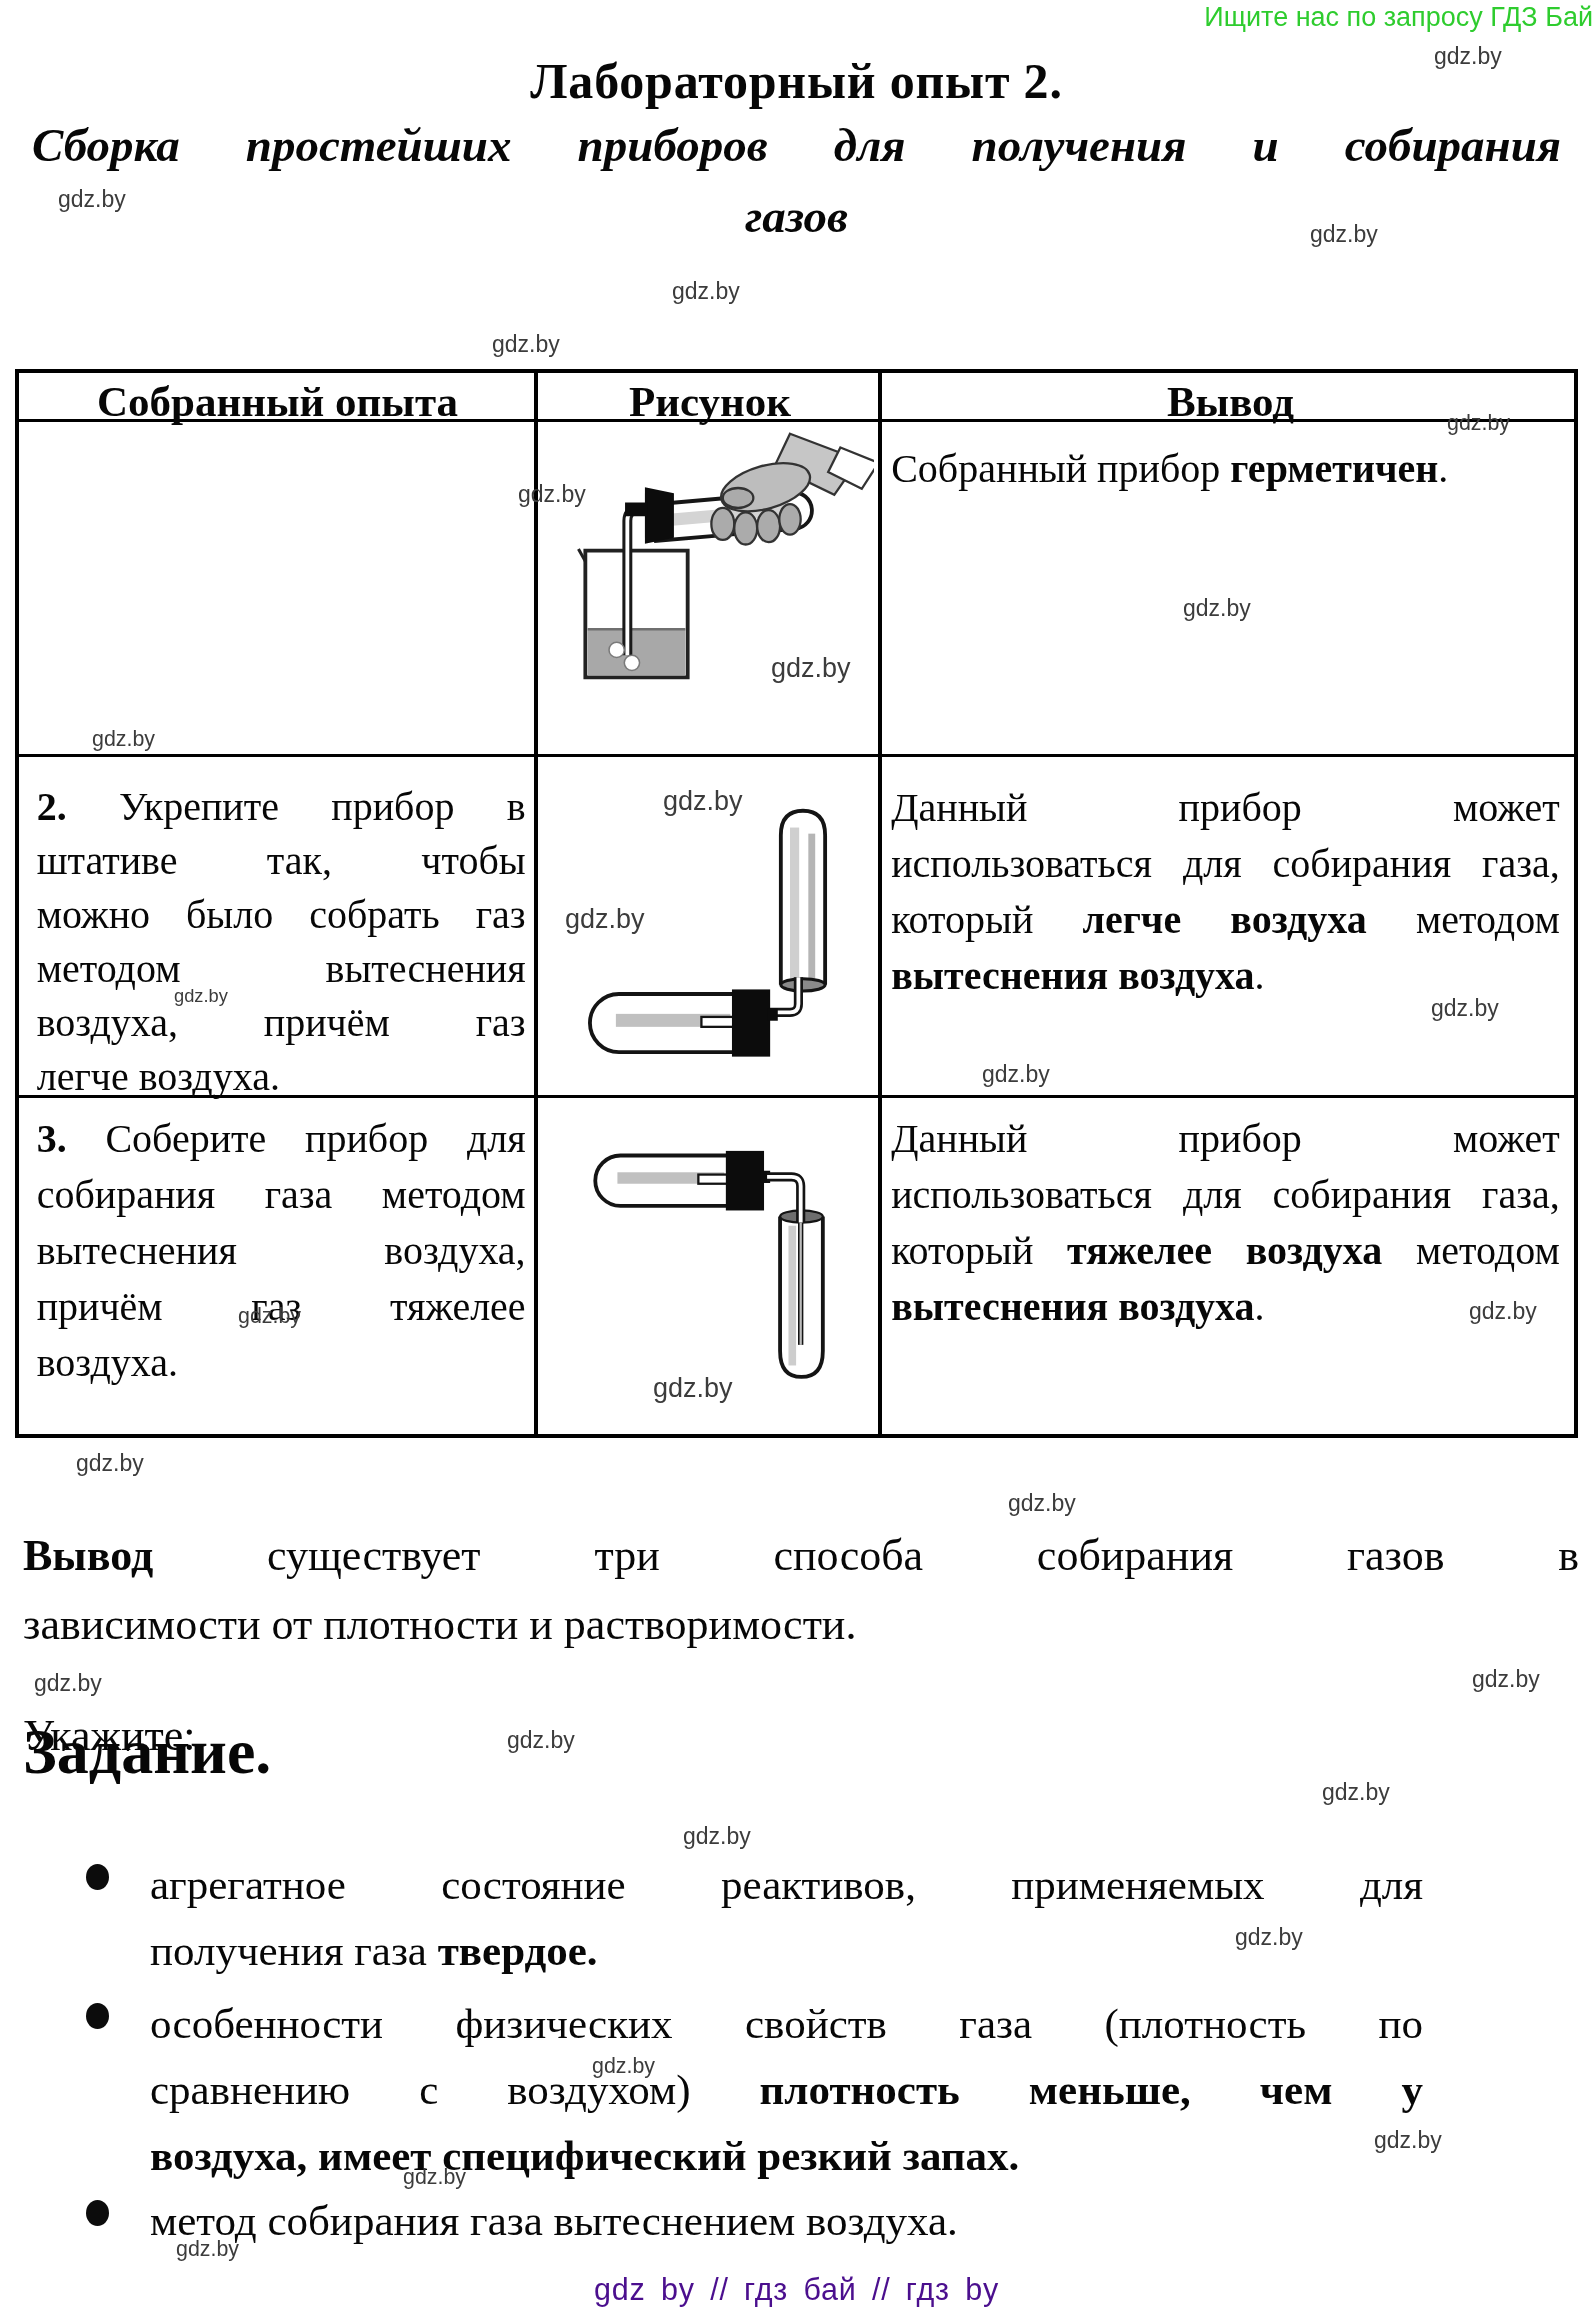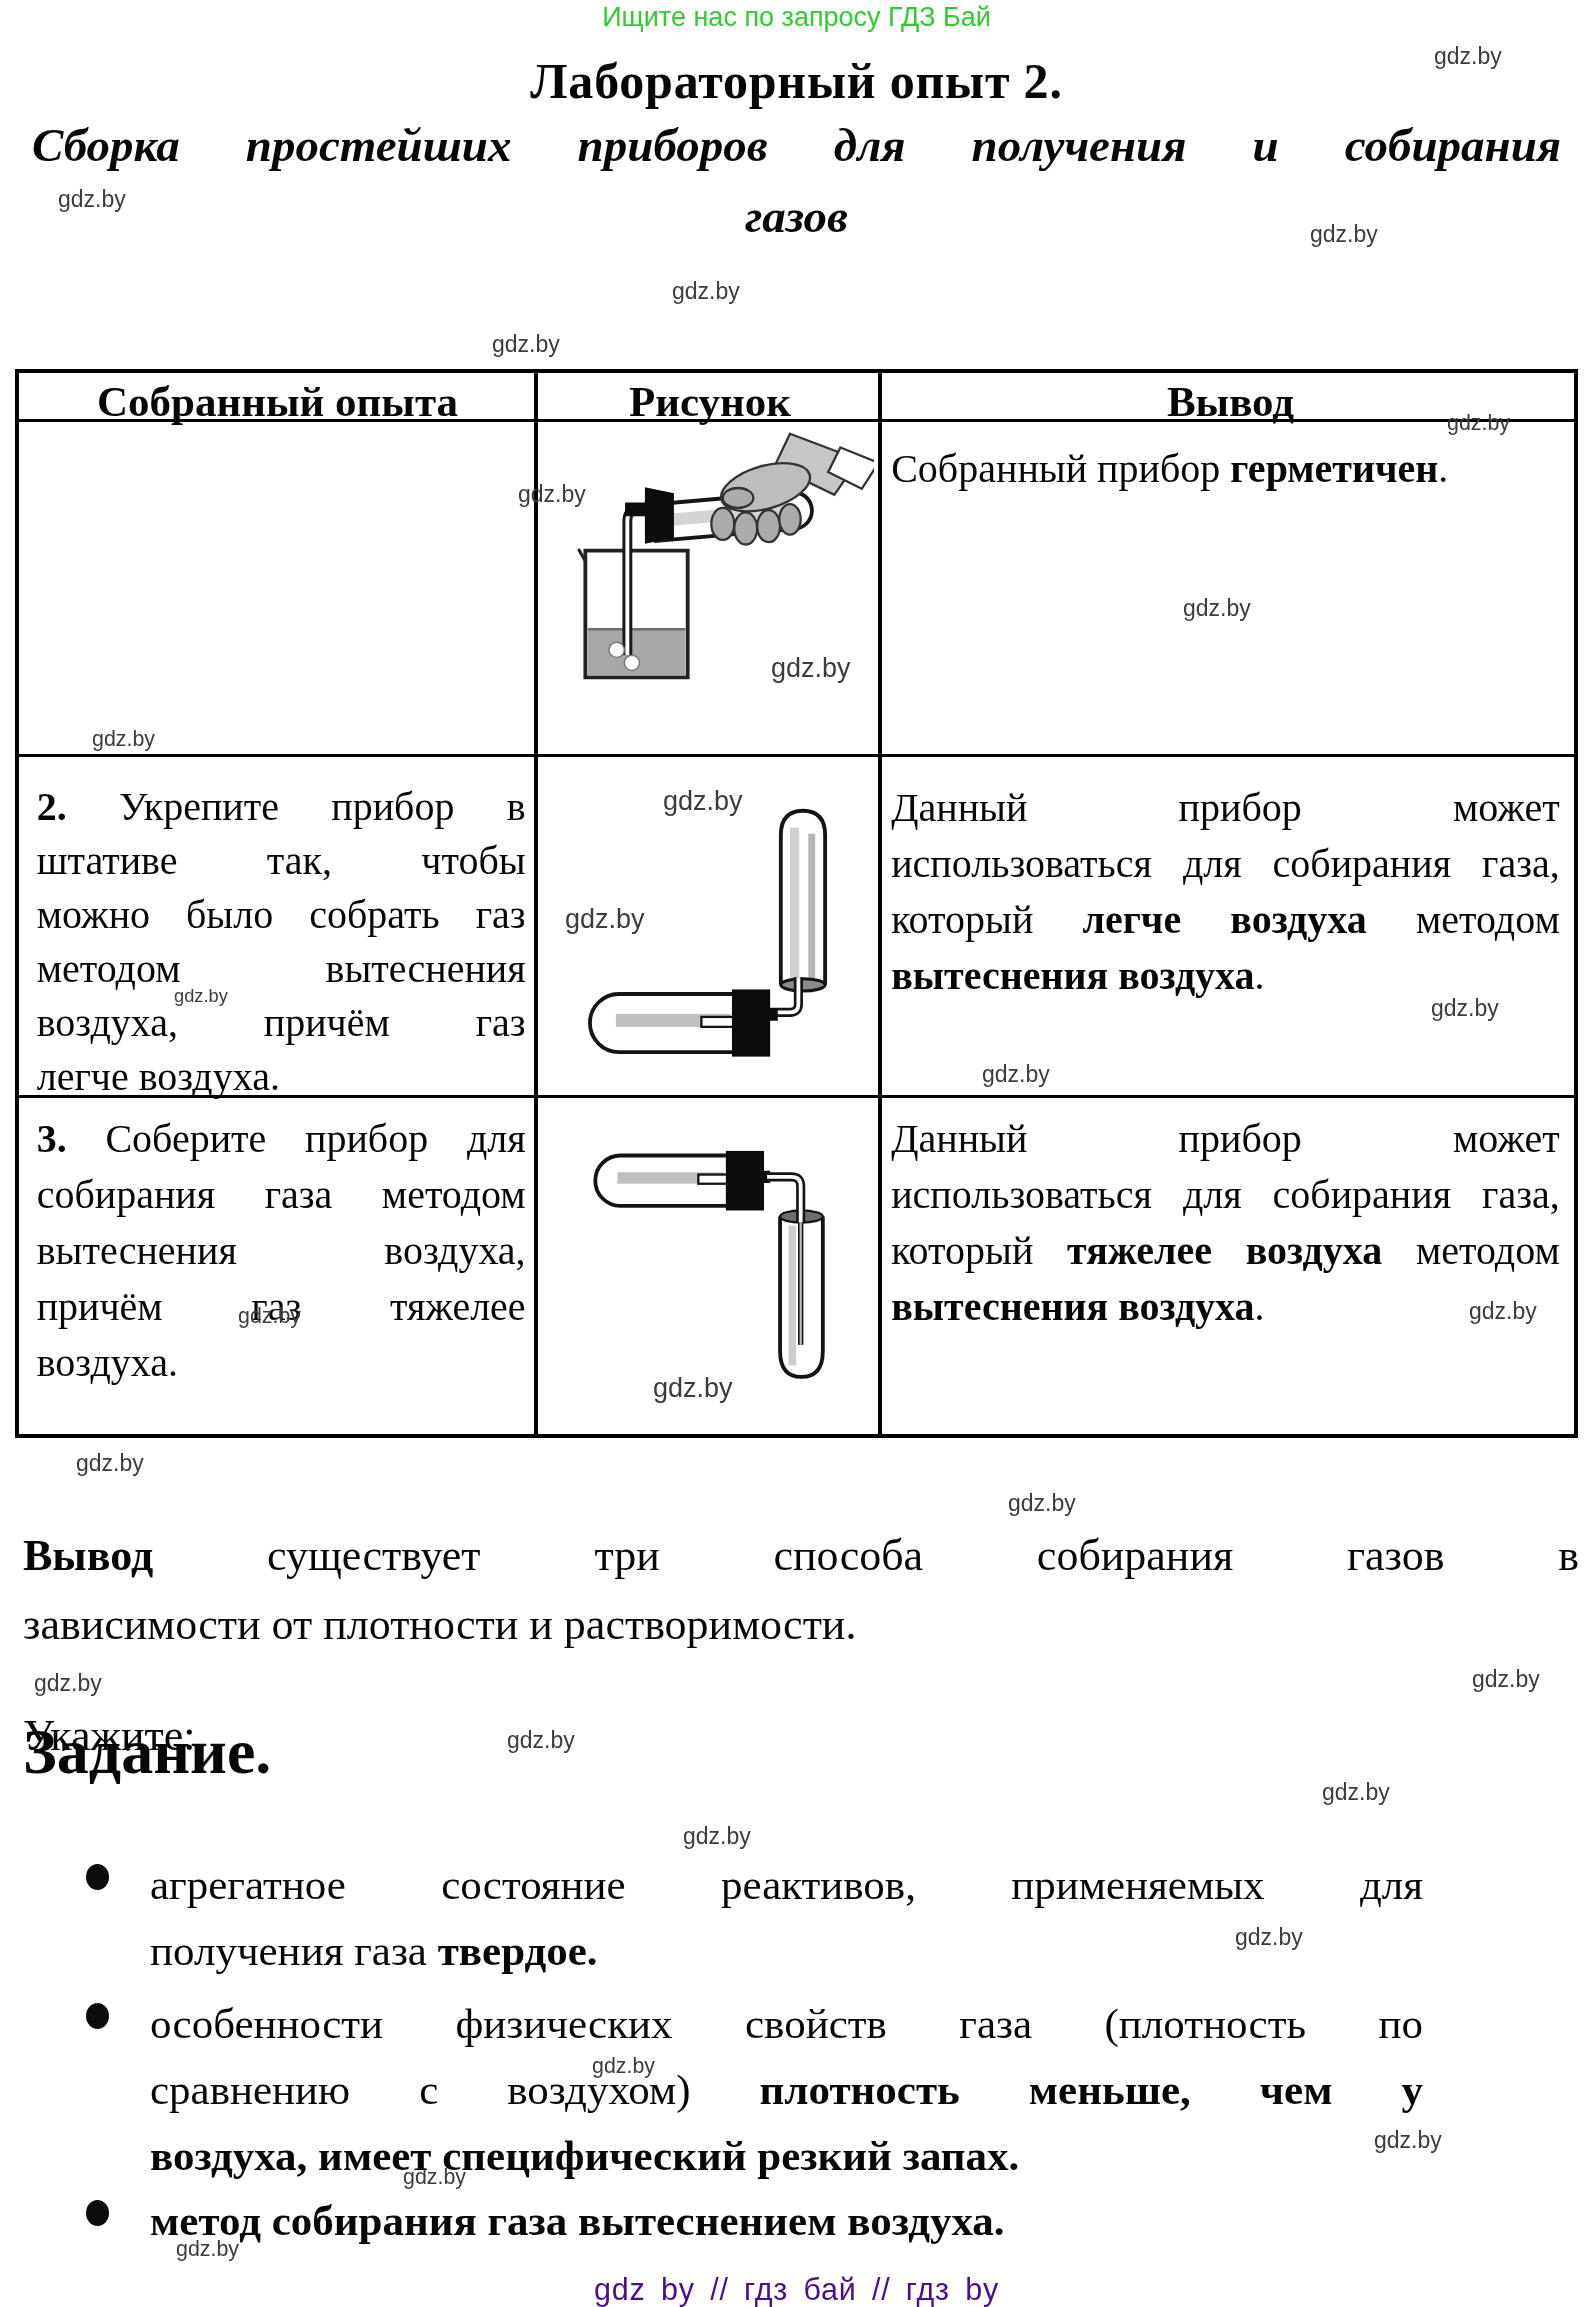--- a/index.html
+++ b/index.html
@@ -1,21 +1,21 @@
 <!DOCTYPE html>
 <html style="font-size:12.2px"><head>
 <meta charset="utf-8">
 <style>
   html,body{margin:0;padding:0;background:#e8e8e8;}
   .page{
     position:relative;width:1593px;height:2307px;background:#ffffff;
     overflow:hidden;font-family:"Liberation Serif","DejaVu Serif",serif;color:#070707;
   }
   
-  .promo{position:absolute;top:1.5px;left:0;right:0;text-align:center;
+  .promo{position:absolute;top:1.5px;left:0;right:0;text-align:right;
     font-family:"Liberation Sans","DejaVu Sans",sans-serif;font-size:27px;color:#2ecc2e;}
   .title{position:absolute;top:52px;left:0;right:0;text-align:center;
     font-weight:bold;font-size:50px;letter-spacing:0.8px;}
   .subtitle1{position:absolute;top:118px;left:32px;width:1529px;
     font-weight:bold;font-style:italic;font-size:47px;
     text-align:justify;text-align-last:justify;}
   .subtitle2{position:absolute;top:189px;left:0;right:0;text-align:center;
     font-weight:bold;font-style:italic;font-size:47px;}
   
   .wm{position:absolute;font-family:"Liberation Sans","DejaVu Sans",sans-serif;
@@ -36,21 +36,21 @@
   .ln{white-space:nowrap;}
   .j{text-align:justify;text-align-last:justify;white-space:normal;}
   
   .fig{position:absolute;}
   
   .bottom-par{position:absolute;left:23px;top:1521px;width:1556px;
     font-size:44px;line-height:69px;}
   .task-heading{position:absolute;left:23px;top:1715px;font-weight:bold;font-size:64px;text-align:right;}
   .task-sub{position:absolute;left:23px;top:1710px;font-size:44px;}
   .bullet{position:absolute;left:150px;width:1273px;font-size:43px;line-height:66px;}
-  .b1{top:1852px;} .b2{top:1991px;} .b3{top:2188px;font-weight:bold;}
+  .b1{top:1852px;} .b2{top:1991px;} .b3{top:2188px;}
   .dot{position:absolute;width:23px;height:26px;background:#0c0c0c;border-radius:50%;}
   .footer{position:absolute;left:0;right:0;top:2272px;text-align:center;
     font-family:"Liberation Sans","DejaVu Sans",sans-serif;font-size:30.5px;
     color:#4b0f8e;letter-spacing:0.8px;word-spacing:6.1px;}
 </style>
 </head>
 <body>
 
 <div class="page">
 

